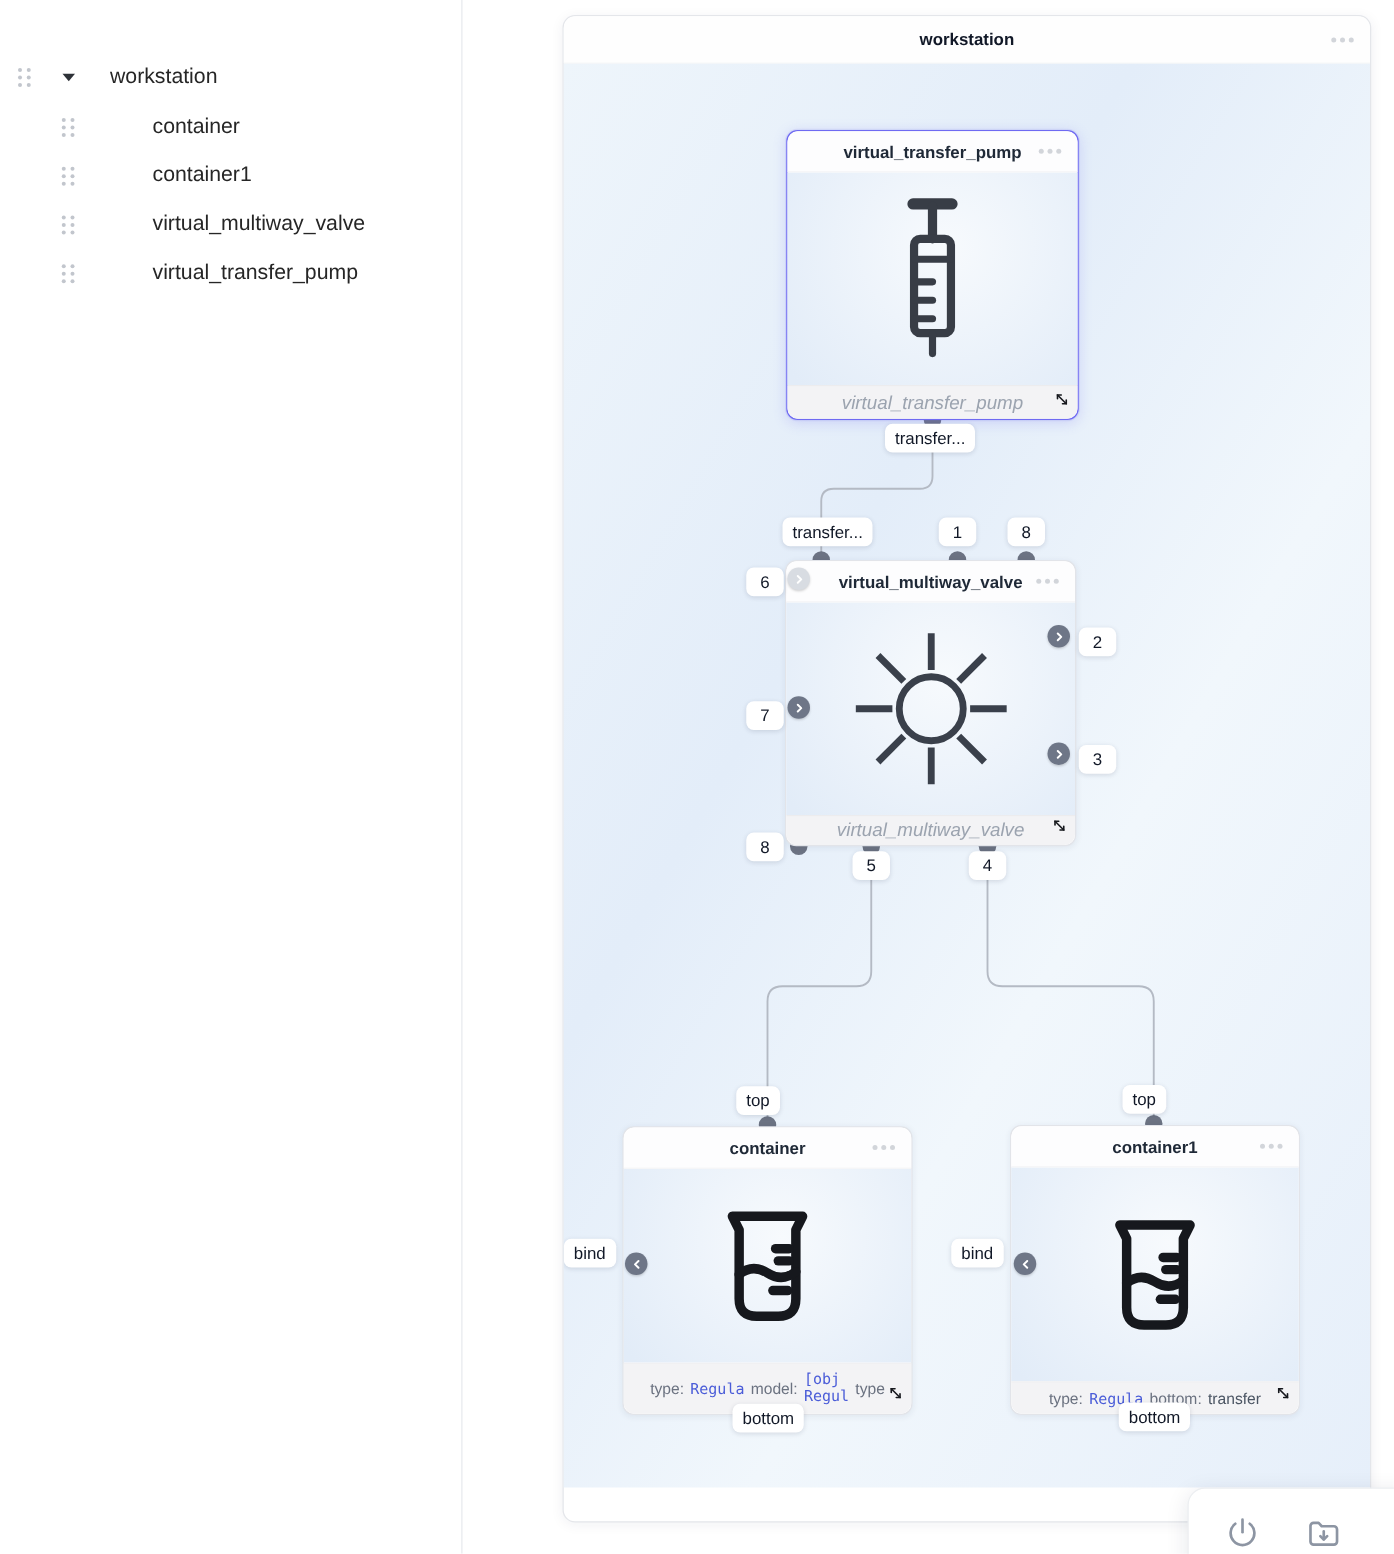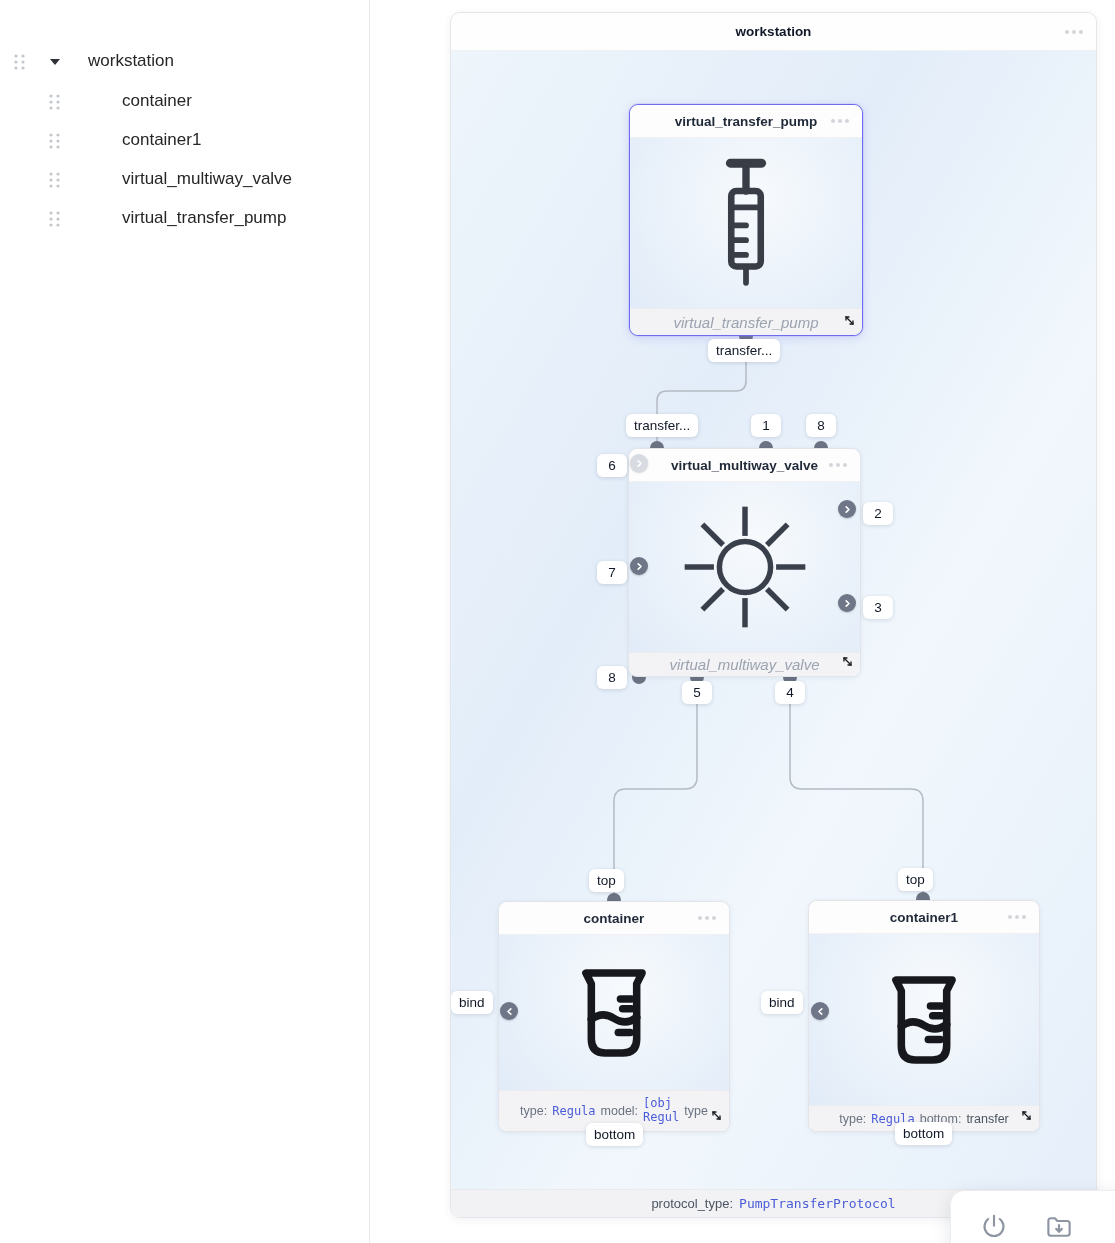--- a/index.html
+++ b/index.html
@@ -328,24 +328,20 @@
       <span class="plabel sm" style="left:231px; top:630px;">5</span>
       <span class="plabel sm" style="left:324px; top:630px;">4</span>
       <span class="plabel" style="left:138px; top:818px;">top</span>
       <span class="plabel" style="left:447px; top:817px;">top</span>
       <span class="plabel" style="left:0px; top:940px;">bind</span>
       <span class="plabel" style="left:310px; top:940px;">bind</span>
       <span class="plabel" style="left:135px; top:1072px;">bottom</span>
       <span class="plabel" style="left:444px; top:1071px;">bottom</span>
     </div>
 
-    <div class="panel-footer">
-      <span>protocol_type:</span>
-      <span class="mono">PumpTransferProtocol</span>
-    </div>
   </div>
 
   <div class="fab">
     <span class="ficon">
       <svg width="30" height="30" viewBox="0 0 24 24" fill="none" stroke="#8d95a3" stroke-width="1.7" stroke-linecap="round">
         <path d="M12 3 V11"></path>
         <path d="M7.4 5.6 a7.6 7.6 0 1 0 9.2 0"></path>
       </svg>
     </span>
     <span class="ficon">

